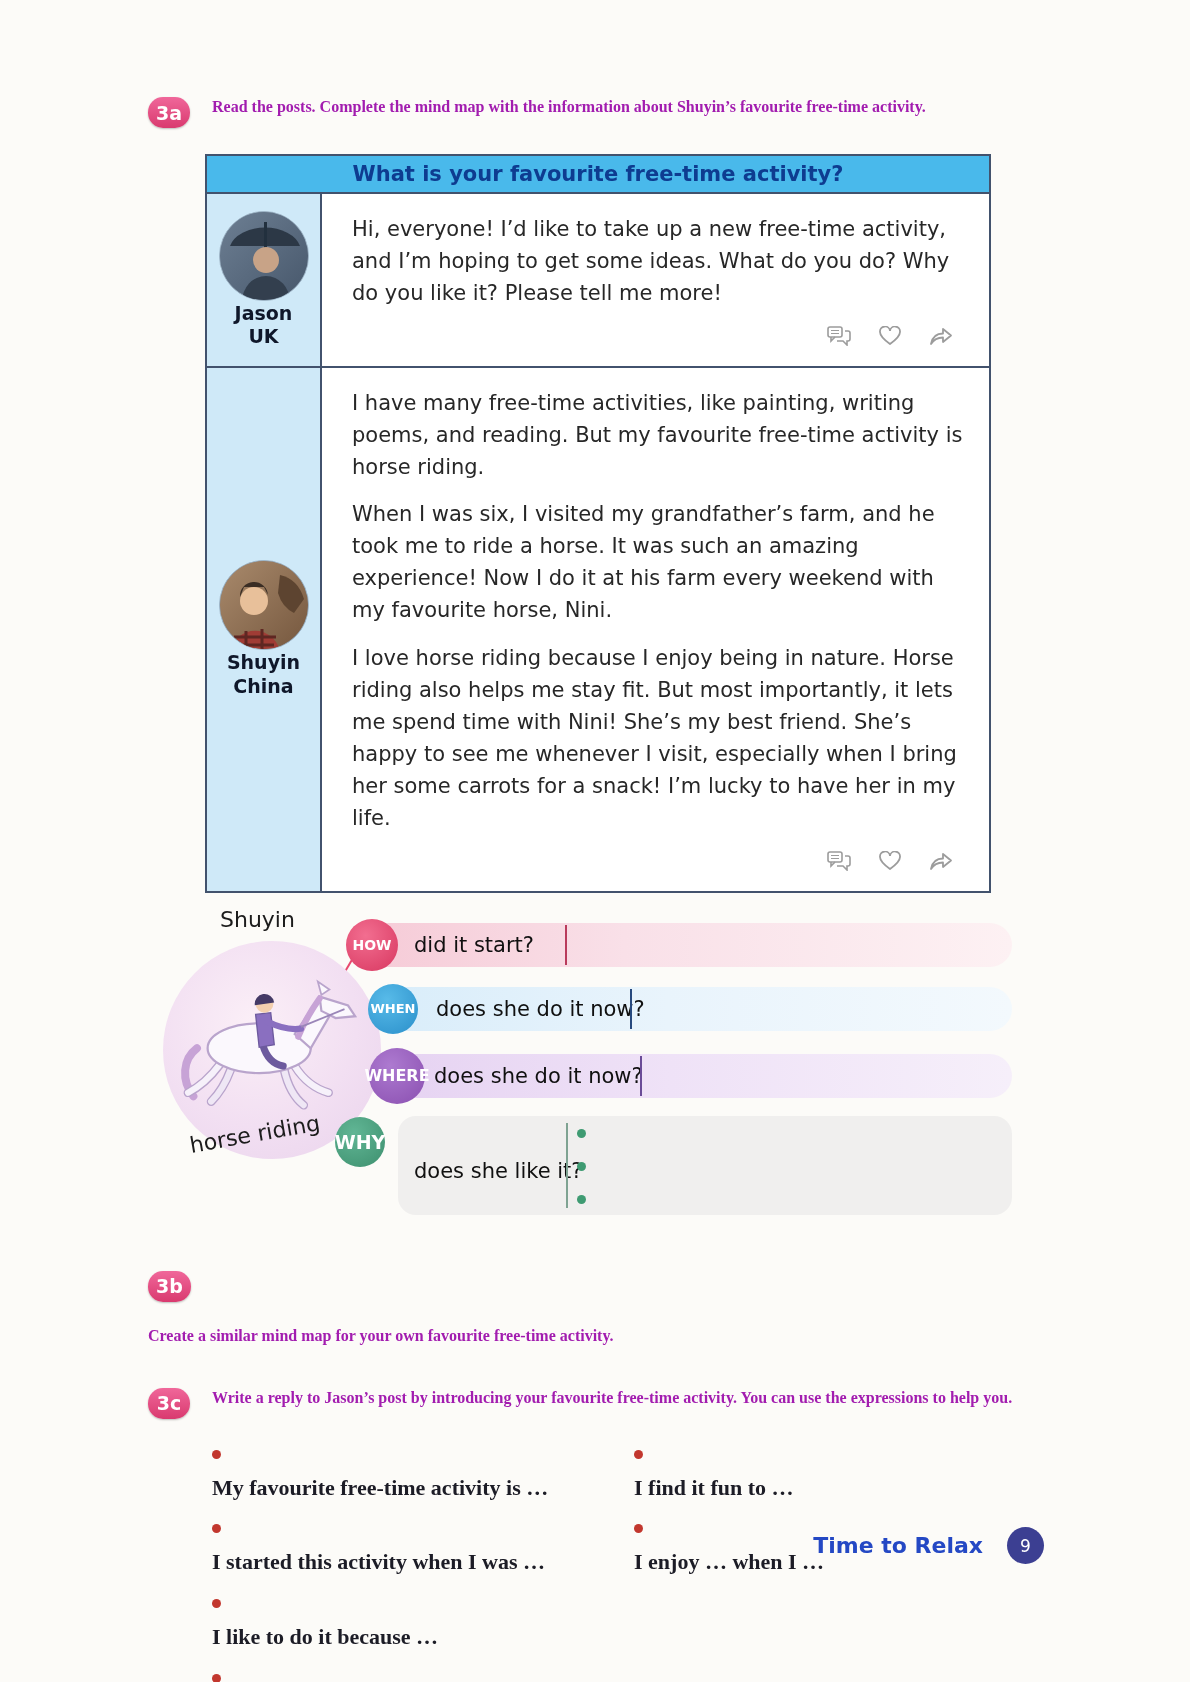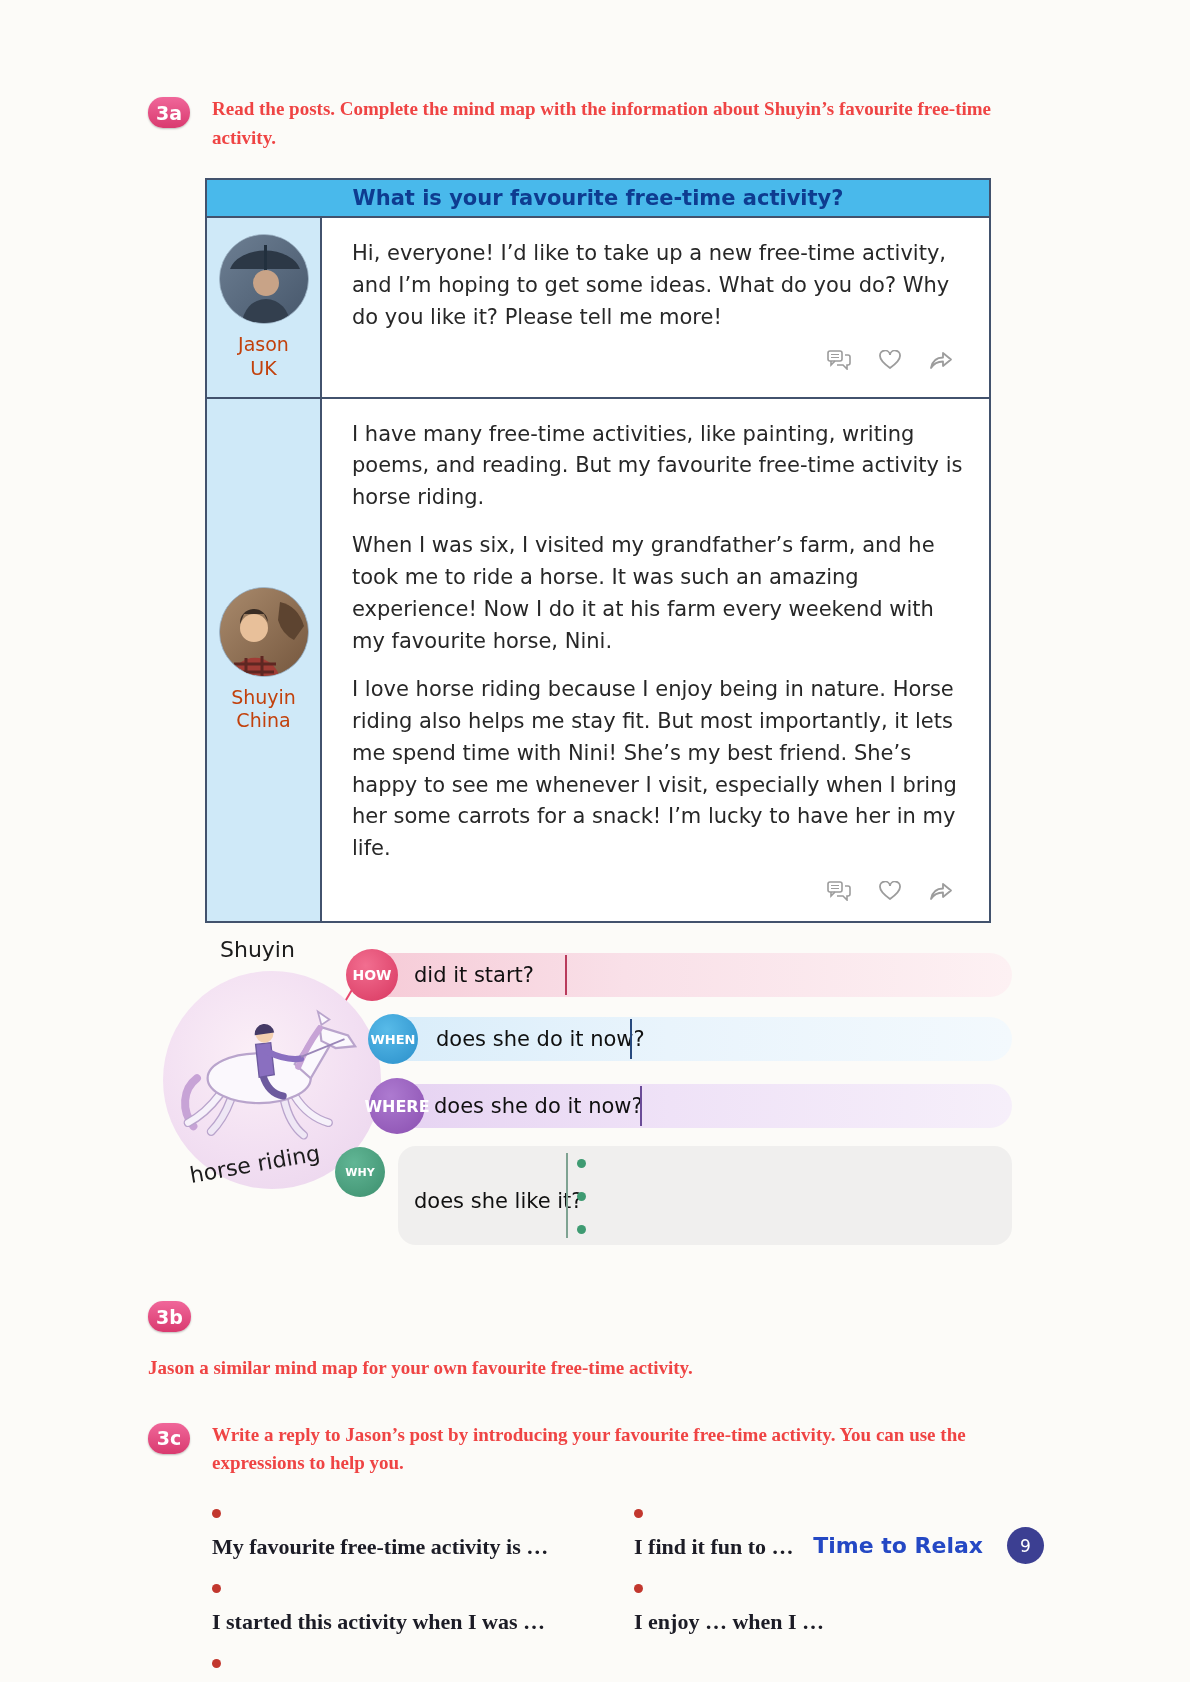--- a/index.html
+++ b/index.html
@@ -17,21 +17,21 @@
   .badge {
     flex:0 0 auto; min-width:42px; height:31px; padding:0 8px;
     background:linear-gradient(180deg,#f0679a 0%,#d93a6f 100%);
     border-radius:15px; color:#fff; font-weight:bold; font-size:19px;
     display:flex; align-items:center; justify-content:center;
     font-family:"DejaVu Sans", sans-serif; margin-top:2px;
     box-shadow:0 1px 2px rgba(0,0,0,0.25);
   }
   .instruction {
     font-family:"Liberation Serif", serif; font-weight:700;
-    font-size:19px; line-height:1.5; color:#ef4444;
+    font-size:16px; line-height:1.5; color:#a21caf;
   }
 
   
   .forum {
     margin:26px 0 0 205px; width:786px;
     border:2px solid #42526d; background:#fff;
   }
   .forum-header {
     background:#49b9eb; color:#0e3c90; font-weight:bold; font-size:21px;
     text-align:center; padding:6px 4px; border-bottom:2px solid #42526d;
@@ -41,21 +41,21 @@
   .author-cell {
     background:#cfe9f8; border-right:2px solid #42526d;
     display:flex; flex-direction:column; align-items:center; justify-content:center;
     padding:16px 4px;
   }
   .avatar {
     width:90px; height:90px; border-radius:50%; overflow:hidden;
     border:1px solid #9fb6c8; background:#7d8ea0;
   }
   .author-name {
-    margin-top:9px; color:#c2410c; font-weight:normal; font-size:19px;
+    margin-top:1px; color:#0f172a; font-weight:bold; font-size:19px;
     text-align:center; line-height:1.25;
   }
   .post-cell { padding:20px 22px 8px 30px; }
   .post-cell p {
     font-size:21px; line-height:1.52; color:#272727; margin-bottom:16px;
   }
   .post-actions {
     display:flex; justify-content:flex-end; align-items:center;
     gap:28px; padding:0 14px 12px 0;
   }
@@ -77,21 +77,21 @@
   .kw-circle {
     border-radius:50%; color:#fff; font-weight:bold;
     display:flex; align-items:center; justify-content:center; z-index:3;
   }
   .kw-how   { left:346px; top:12px;  width:52px; height:52px; font-size:14px;
               background:radial-gradient(circle at 38% 32%, #f26e90, #d83760); }
   .kw-when  { left:368px; top:77px;  width:50px; height:50px; font-size:13px;
               background:radial-gradient(circle at 38% 32%, #58bbe9, #2a8fca); }
   .kw-where { left:369px; top:141px; width:56px; height:56px; font-size:16px;
               background:radial-gradient(circle at 38% 32%, #ad7ad0, #8a4fb0); }
-  .kw-why   { left:335px; top:210px; width:50px; height:50px; font-size:11px;
+  .kw-why   { left:335px; top:210px; width:50px; height:50px; font-size:19px;
               background:radial-gradient(circle at 38% 32%, #61b695, #3d8f6e); }
   .bar { border-radius:24px; z-index:1; }
   .bar-how   { left:366px; top:16px;  width:646px; height:44px;
                background:linear-gradient(90deg,#f6cbd7 0%,#f9e0e8 40%,#fdf1f3 100%); }
   .bar-when  { left:386px; top:80px;  width:626px; height:44px;
                background:linear-gradient(90deg,#d9edfa 0%,#e9f4fc 45%,#f3f9fd 100%); }
   .bar-where { left:390px; top:147px; width:622px; height:44px;
                background:linear-gradient(90deg,#e6d3f2 0%,#efe2f7 45%,#f6effa 100%); }
   .why-box   { left:398px; top:209px; width:614px; height:99px;
                background:#f0efee; border-radius:18px; z-index:1; }
@@ -310,21 +310,21 @@
     <div class="mm-abs divider div-where"></div>
     <div class="mm-abs divider div-why"></div>
 
     <div class="mm-abs why-dot dot-1"></div>
     <div class="mm-abs why-dot dot-2"></div>
     <div class="mm-abs why-dot dot-3"></div>
   </div>
 
   <div class="ex-row ex-3b">
     <div class="badge">3b</div>
-    <div class="instruction">Jason a similar mind map for your own favourite free-time activity.</div>
+    <div class="instruction">Create a similar mind map for your own favourite free-time activity.</div>
   </div>
 
   <div class="ex-row ex-3c">
     <div class="badge">3c</div>
     <div class="instruction">Write a reply to Jason’s post by introducing your favourite free-time activity. You can use the expressions to help you.</div>
   </div>
 
   <div class="expressions">
     <div>
       <div class="expr-item">

